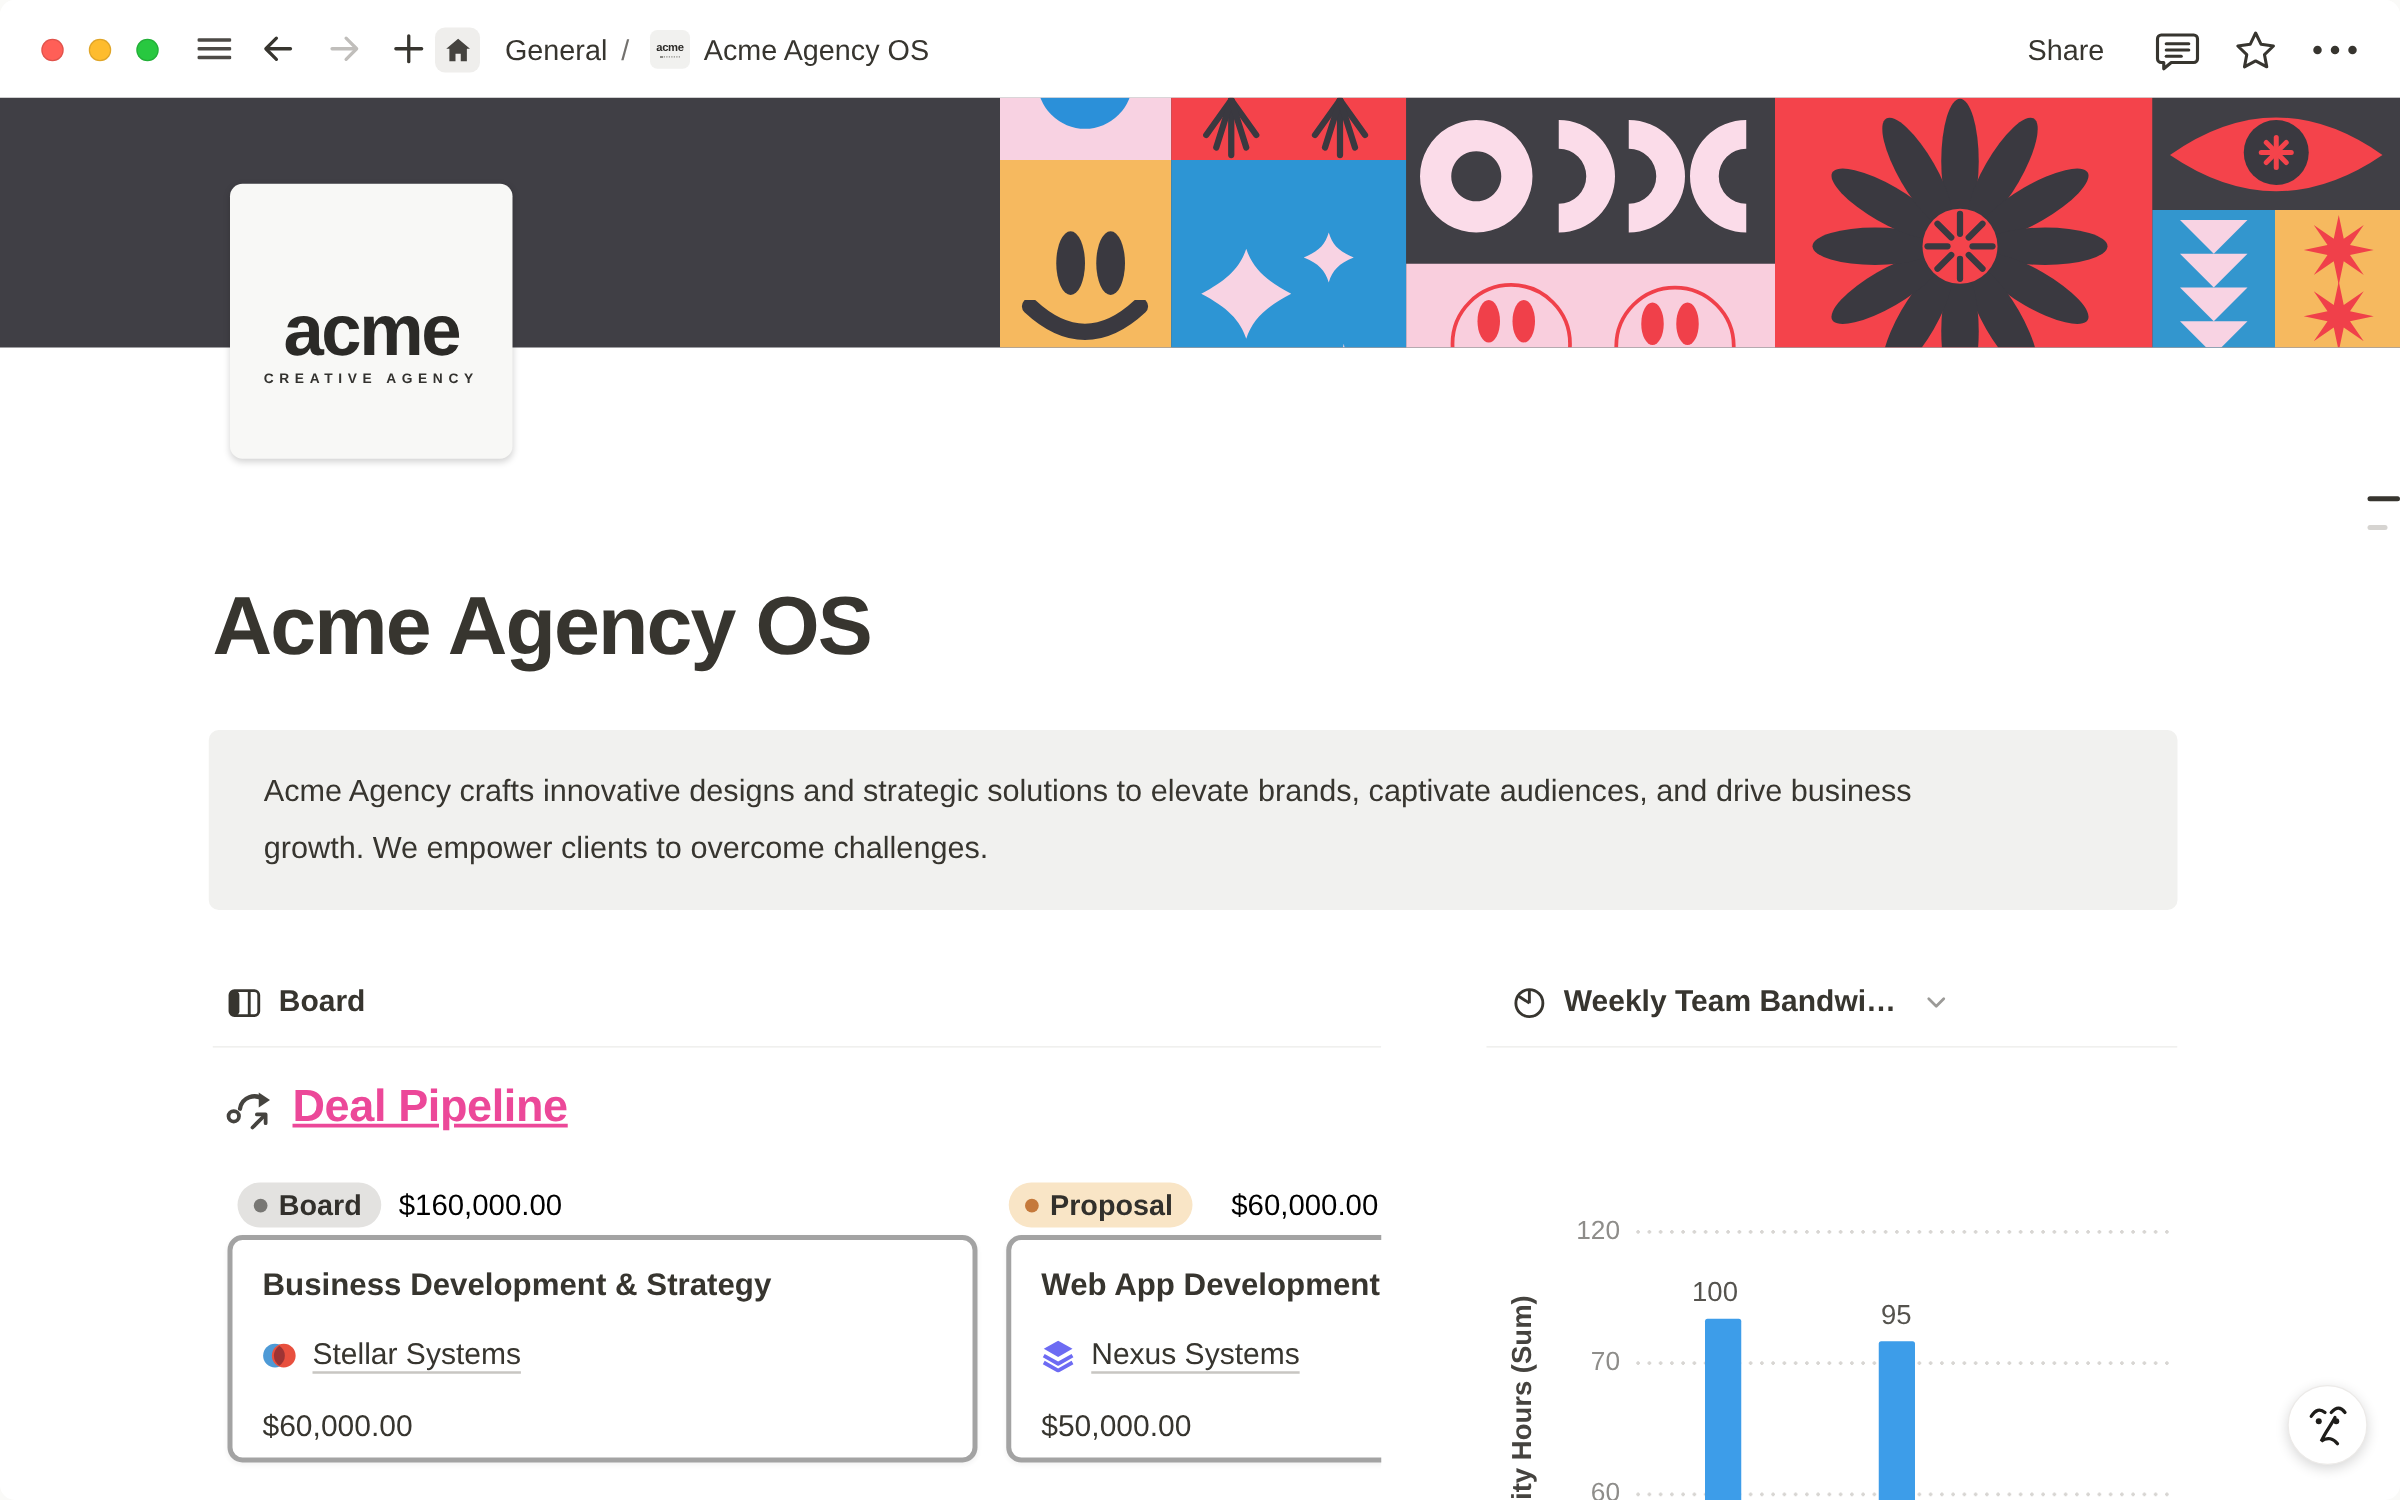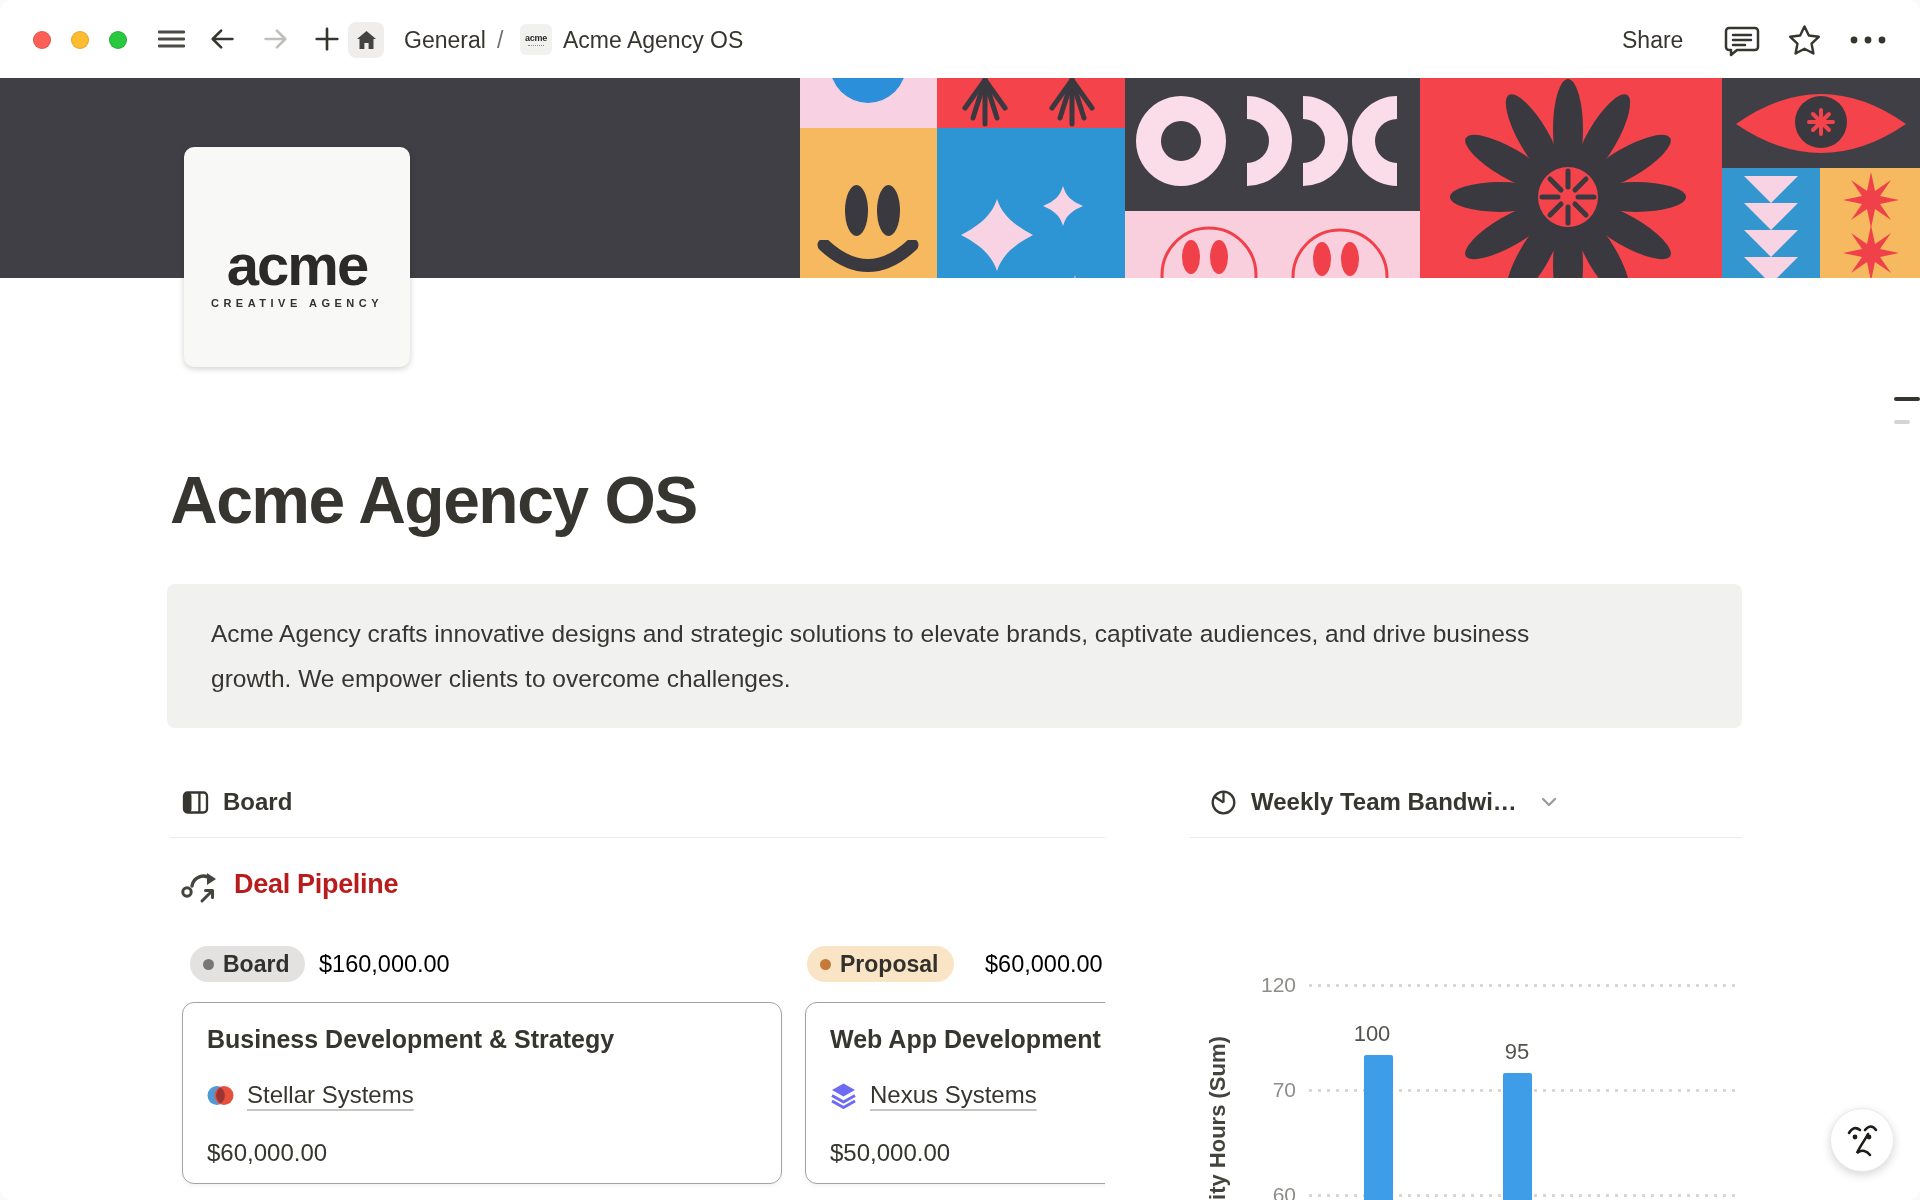--- a/index.html
+++ b/index.html
@@ -33,28 +33,28 @@
   .callout-text{position:absolute;left:44px;top:27px;width:1345px;font-size:24.5px;line-height:45px;color:#37352F;}
 
   
   .view{position:absolute;top:778px;overflow:hidden;}
   .board{left:170px;width:935px;height:422px;}
   .chartview{left:1189px;width:553px;height:422px;}
   .tabrow{position:absolute;top:10px;left:12px;display:flex;align-items:center;gap:14px;}
   .tablabel{font-size:24px;font-weight:600;color:#37352F;}
   .vdivider{position:absolute;top:59px;left:0;right:0;height:1px;background:#ECEBE9;}
   .sect-head{position:absolute;top:86px;left:10px;display:flex;align-items:center;gap:14px;}
-  .sect-title{font-size:27px;font-weight:bold;color:#b91c1c;letter-spacing:-.3px;}
+  .sect-title{font-size:36px;font-weight:bold;color:#ec4899;letter-spacing:-.3px;text-decoration:underline;}
 
   .pill{position:absolute;top:168px;height:36px;border-radius:18px;display:flex;align-items:center;gap:9px;
         padding:0 16px 0 13px;font-size:23px;font-weight:600;color:#32302C;box-sizing:border-box;}
   .pill .dot{width:11px;height:11px;border-radius:50%;}
   .group-sum{position:absolute;top:173px;font-size:23.5px;color:#000000;white-space:nowrap;}
 
-  .card{position:absolute;top:224px;width:600px;height:182px;background:#fff;border:1px solid #a3a3a3;border-radius:12px;
+  .card{position:absolute;top:210px;width:600px;height:182px;background:#fff;border:4px solid #a3a3a3;border-radius:12px;
         box-shadow:0 2px 4px rgba(15,15,15,.05);box-sizing:border-box;}
   .card-title{position:absolute;left:24px;top:22px;font-size:25px;font-weight:600;color:#37352F;white-space:nowrap;}
   .card-client{position:absolute;left:24px;top:78px;display:flex;align-items:center;gap:13px;}
   .client-link{font-size:24px;color:#37352F;text-decoration:underline;text-decoration-color:#C8C6C2;
                text-underline-offset:6px;text-decoration-thickness:1.5px;white-space:nowrap;}
   .card-amount{position:absolute;left:24px;top:136px;font-size:24px;color:#37352F;}
 
   
   #chart-plot{position:absolute;inset:0;}
   .gridline{position:absolute;height:3px;background-image:radial-gradient(circle,#D8D6D3 1.4px,transparent 1.6px);

